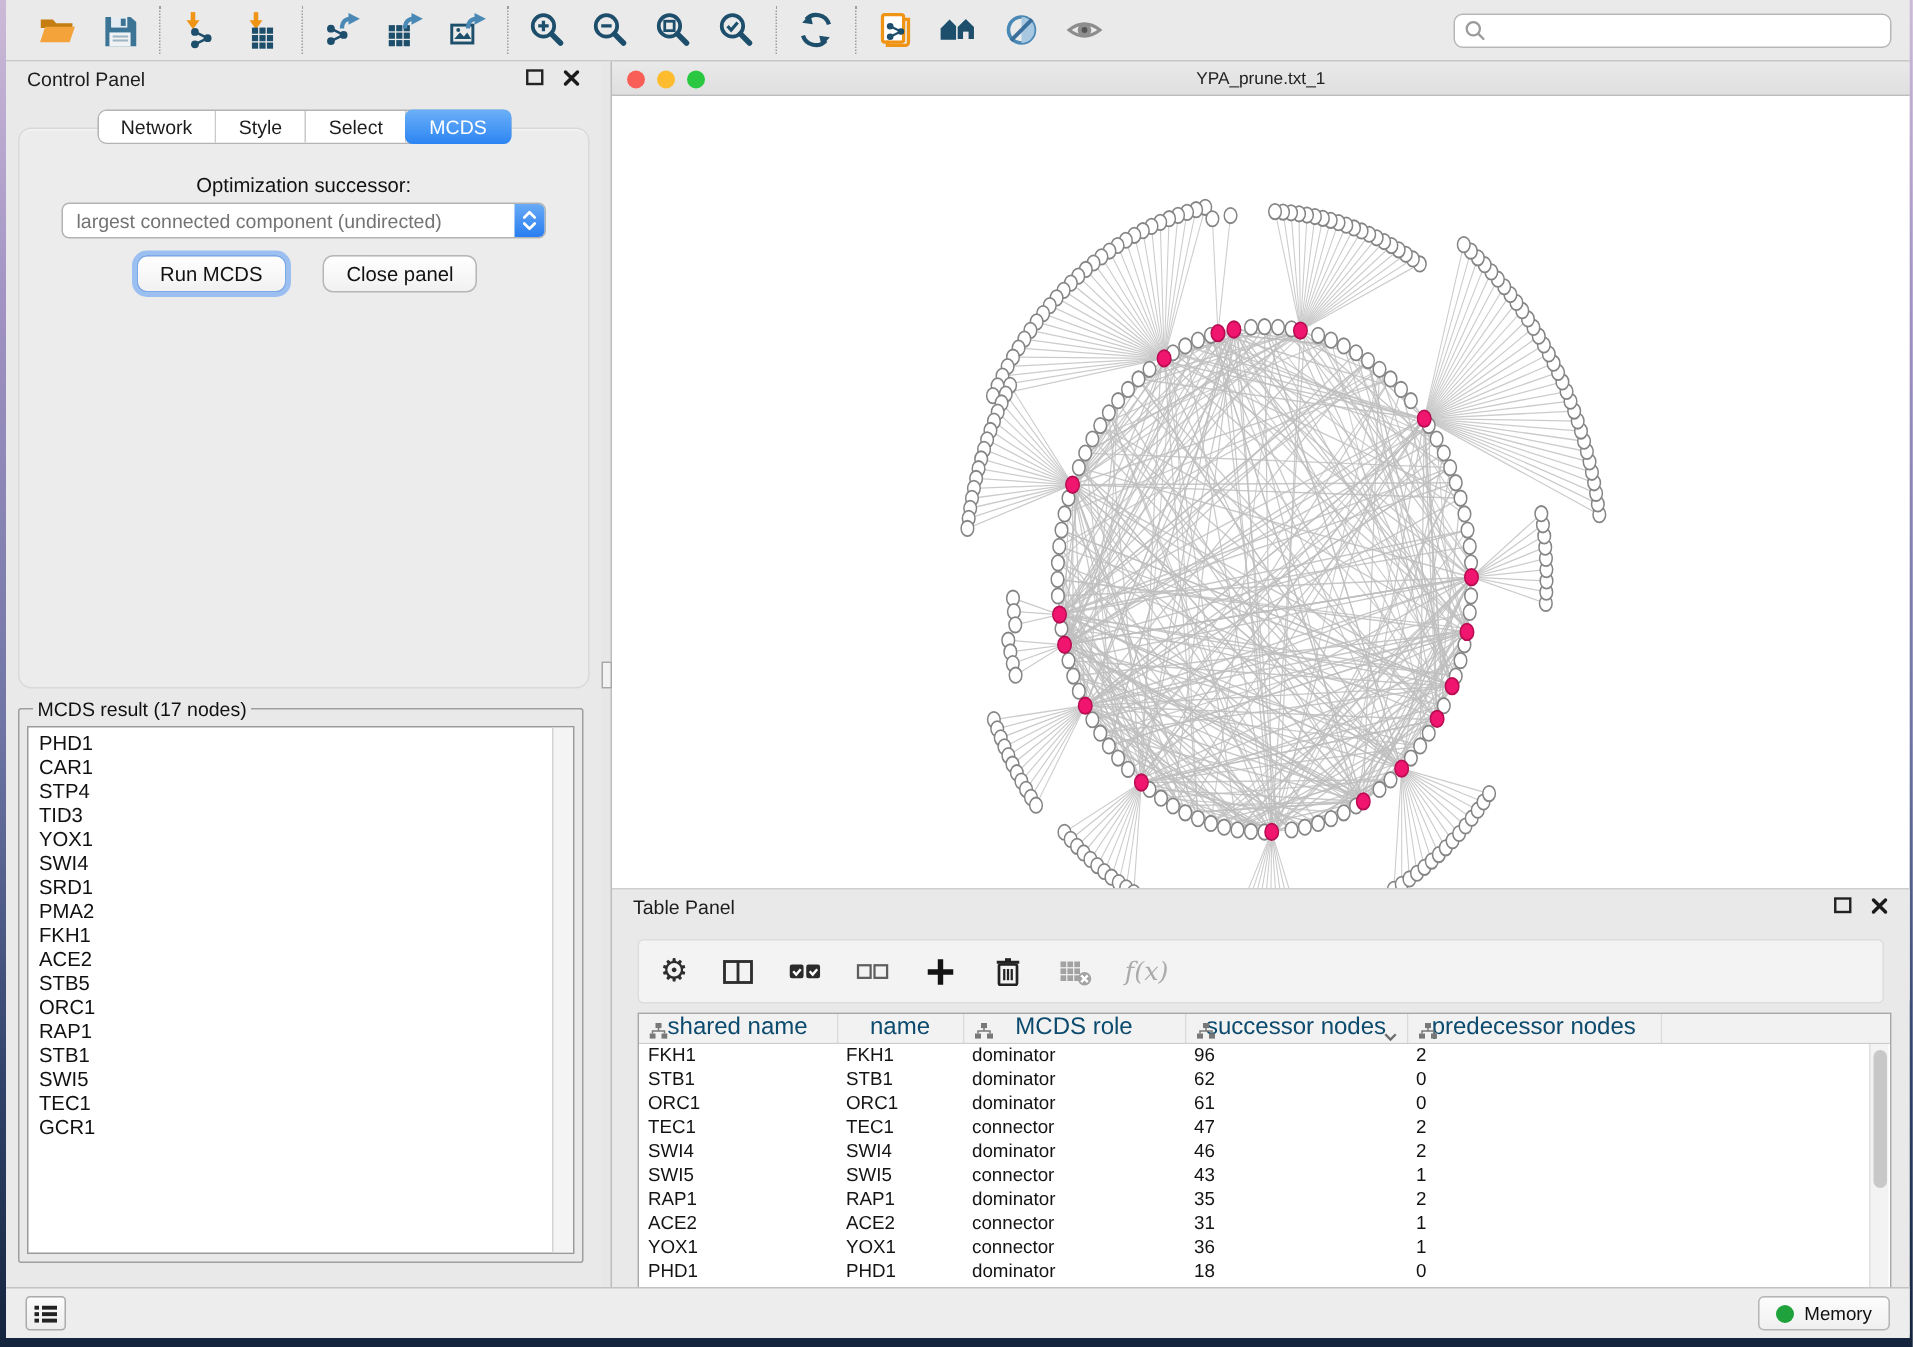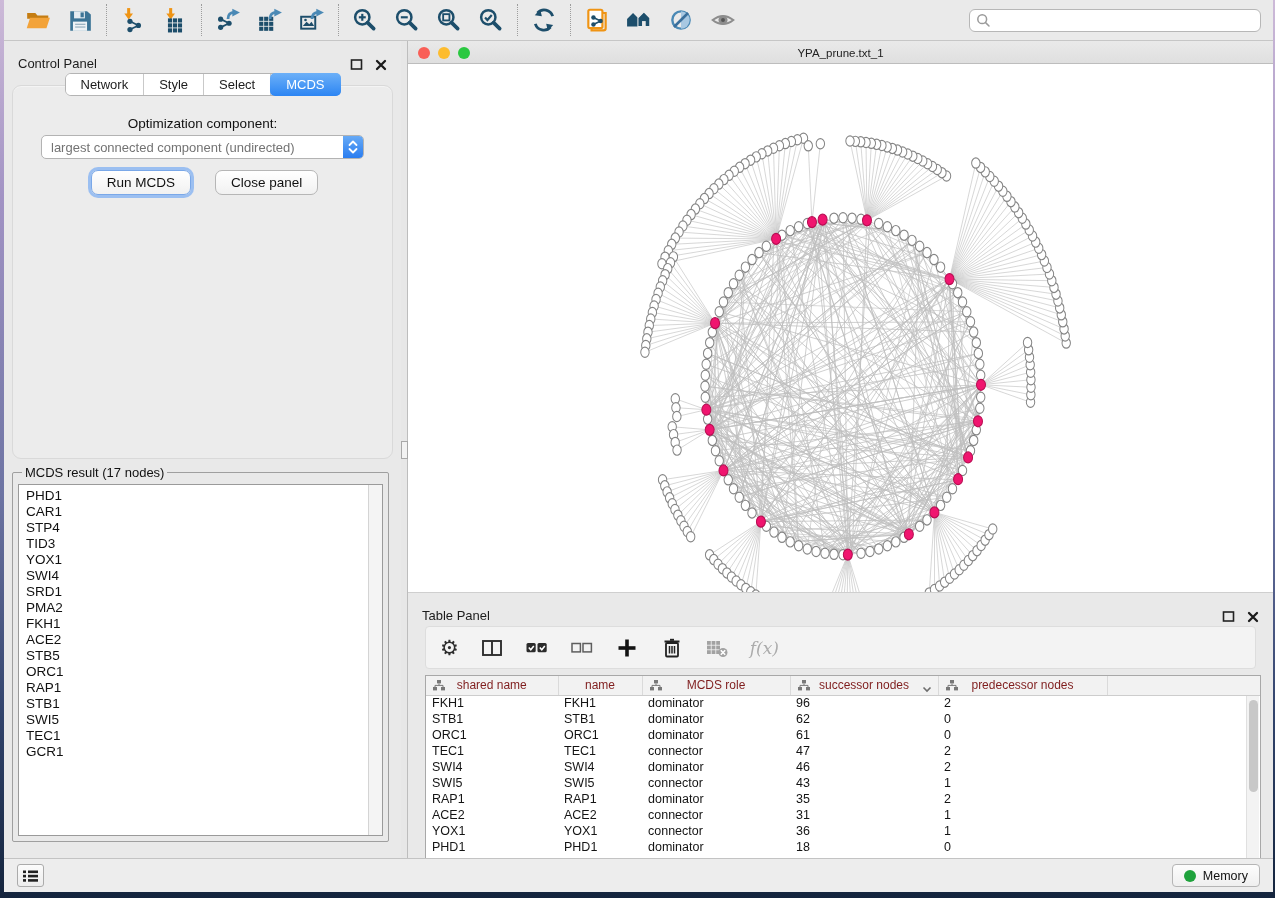--- a/index.html
+++ b/index.html
@@ -12,21 +12,21 @@
   .top-toolbar { position:absolute; left:0; top:0; right:0; height:41px; background:#eaeaea;
     border-bottom:1px solid #c6c6c6; display:flex; align-items:center; padding:0 8px; }
   .tb-group { display:flex; align-items:center; gap:12px; padding:0 11px; }
   .tb-sep { width:0; height:32px; border-left:1px dotted #9d9d9d; }
   .tb-btn { width:30px; height:30px; display:flex; align-items:center; justify-content:center; background:none; border:none; cursor:pointer; }
   .search-wrap { margin-left:auto; margin-right:4px; width:292px; height:23px; background:#fff;
     border:1px solid #b7b7b7; border-radius:6px; display:flex; align-items:center; padding:0 6px; }
   .search-wrap input { border:none; outline:none; flex:1; font-size:12px; background:transparent; }
 
   
-  .panel-titlebar { position:absolute; left:0; top:0; right:0; height:26px; display:flex; align-items:flex-end; padding:0 14px;gap:28px; }
+  .panel-titlebar { position:absolute; left:0; top:0; right:0; height:26px; display:flex; align-items:flex-start; padding:0 14px;gap:28px; }
   .panel-title { font-size:13px; color:#1c1c1c; }
   .panel-btns { margin-left:auto; display:flex; gap:12px; align-items:center; }
   .panel-btns span { display:flex; cursor:pointer; }
 
   
   .control-panel { position:absolute; left:0; top:41px; width:397px; height:817px; background:#e9e9e9; }
   .cp-tabs { position:absolute; top:32px; left:50%; transform:translateX(-50%); z-index:3; }
   .seg-tabs { display:flex; background:#fff; border:1px solid #b4b4b4; border-radius:6px; overflow:visible; }
   .seg-tab { font-size:13px; color:#1c1c1c; padding:3px 15px; background:#fff; border-right:1px solid #c9c9c9; cursor:pointer; white-space:nowrap; }
   .seg-tab:first-child { border-radius:5px 0 0 5px; }
@@ -68,21 +68,21 @@
   
   .table-panel { position:absolute; left:404px; top:560px; right:0; height:298px; background:#e9e9e9; border-top:1px solid #cfcfcf;margin-top:32px; }
   .tp-toolbar { position:absolute; left:17px; right:17px; top:33px; height:43px; background:#f3f3f3;
     border:1px solid #dddddd; border-radius:4px; display:flex; align-items:center; gap:21px; padding:0 14px; }
   .tp-btn { background:none; border:none; display:flex; align-items:center; justify-content:center; cursor:pointer; height:30px; }
   .gear-glyph { font-size:21px; color:#2d2d2d; line-height:1; }
   .fx-glyph { font-family:"DejaVu Serif", serif; font-style:italic; font-size:17px; color:#ababab; }
   .tablewrap { position:absolute; left:17px; right:12px; top:82px; height:186px; background:#fff; border:1px solid #a8a8a8; overflow:hidden; }
   table.nodetbl { border-collapse:collapse; width:100%; table-layout:fixed; }
   table.nodetbl th { height:19px; background:#f2f2f2; border-bottom:1px solid #cdcdcd; border-right:1px solid #dadada;
-    font-size:12px; font-weight:normal; color:#7f1d1d; position:relative; }
+    font-size:16px; font-weight:normal; color:#0c4a6e; position:relative; }
   table.nodetbl th .hlabel { display:inline-block; }
   table.nodetbl th .treeic { position:absolute; left:7px; top:4px; }
   table.nodetbl th .sortic { position:absolute; right:6px; top:6px; }
   table.nodetbl td { height:16px; font-size:12.5px; color:#141414; padding:0 6px; white-space:nowrap; overflow:hidden; }
   td.numcell { text-align:left; }
   .tbl-scroll { position:absolute; top:20px; right:1px; bottom:1px; width:13px; background:#f3f3f3; border-left:1px solid #e0e0e0; }
   .tbl-thumb { position:absolute; top:4px; left:2px; width:9px; height:92px; background:#c8c8c8; border-radius:5px; }
   .tp-tabs { position:absolute; left:0; right:0; top:272px; display:flex; justify-content:center; }
 
   
@@ -346,21 +346,21 @@
     </div>
     <div class="cp-tabs" id="cp-tabs">
         <div class="seg-tabs">
           <div class="seg-tab">Network</div>
           <div class="seg-tab">Style</div>
           <div class="seg-tab">Select</div>
           <div class="seg-tab active">MCDS</div>
         </div>
       </div>
     <div class="cp-body">
-      <div class="opt-label">Optimization component:</div>
+      <div class="opt-label">Optimization successor:</div>
       <div class="combo">
         <span class="combo-text">largest connected component (undirected)</span>
         <span class="combo-arrows">
           <svg width="12" height="16" viewBox="0 0 12 16">
               <path d="M2.5 6 L6 2.5 L9.5 6" fill="none" stroke="#fff" stroke-width="1.8" stroke-linecap="round" stroke-linejoin="round"></path>
               <path d="M2.5 10 L6 13.5 L9.5 10" fill="none" stroke="#fff" stroke-width="1.8" stroke-linecap="round" stroke-linejoin="round"></path>
             </svg>
         </span>
       </div>
       <div class="btn-row">

